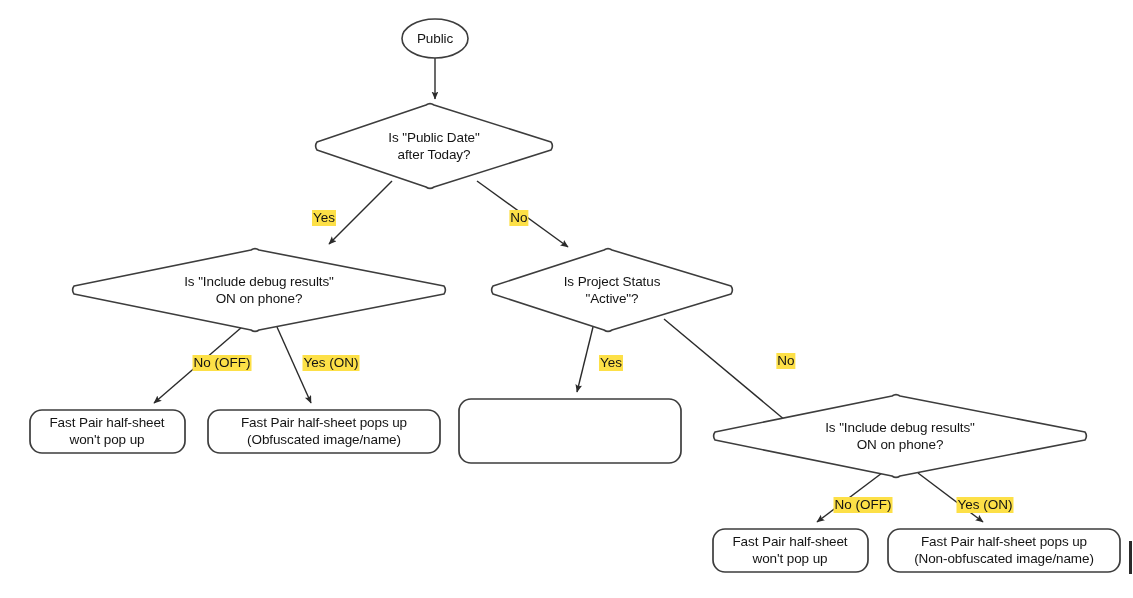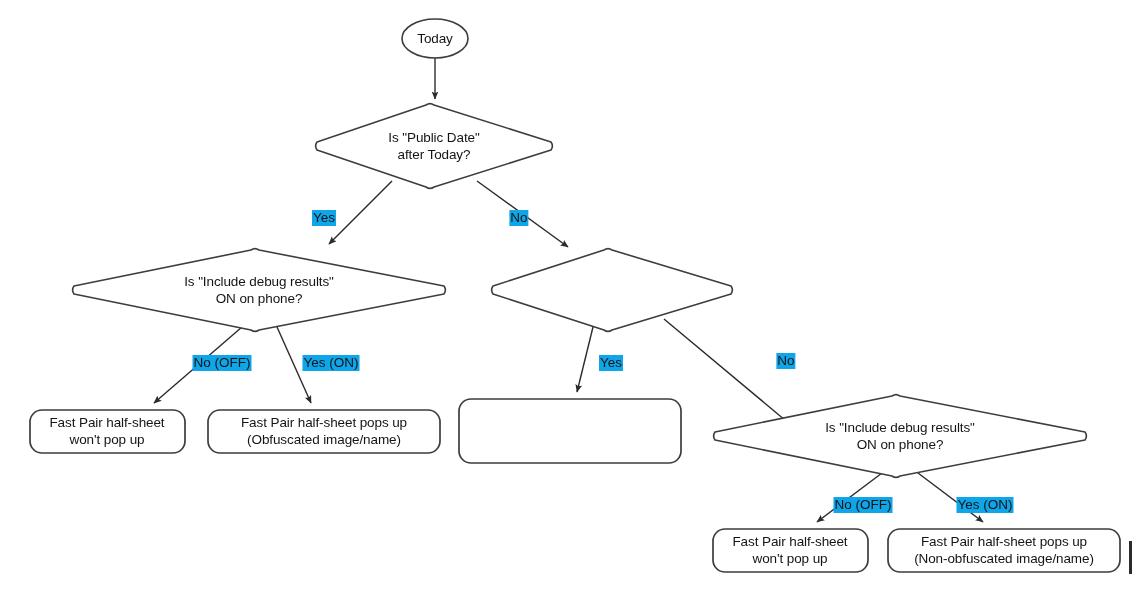--- a/index.html
+++ b/index.html
@@ -54,21 +54,21 @@
     letter-spacing: -0.1px;
   }
   .edge-label {
     position: absolute;
     font-family: "Liberation Sans", sans-serif;
     font-size: 13.5px;
     line-height: 16px;
     color: #141414;
     white-space: pre;
     transform: translate(-50%, -50%);
-    background: #0ea5e9;
+    background: #fde047;
     padding: 0 1px;
   }
   .start-label {
     font-size: 13.5px;
   }
   .edge-artifact {
     position: absolute;
     background: #2b2b2b;
   }
 </style>
@@ -109,28 +109,30 @@
       <path class="node-shape" d="M 900 396 L 1085 432 A 7 7 0 0 1 1085 440 L 900 476 A 7 7 0 0 1 892 476 L 715 440 A 7 7 0 0 1 715 432 L 892 396 A 7 7 0 0 1 900 396 Z"></path>
 
       <rect class="node-shape terminator" x="30" y="410" width="155" height="43" rx="12" ry="12"></rect>
       <rect class="node-shape terminator" x="208" y="410" width="232" height="43" rx="12" ry="12"></rect>
       <rect class="node-shape terminator" x="459" y="399" width="222" height="64" rx="12" ry="12"></rect>
       <rect class="node-shape terminator" x="713" y="529" width="155" height="43" rx="12" ry="12"></rect>
       <rect class="node-shape terminator" x="888" y="529" width="232" height="43" rx="12" ry="12"></rect>
     </g>
   </svg>
 
-  <div class="node-label start-label" style="left:435px; top:39px;">Today</div>
+  <div class="node-label start-label" style="left:435px; top:39px;">Public</div>
 
   <div class="node-label" style="left:434px; top:146px;">Is "Public Date"
 after Today?</div>
 
   <div class="node-label" style="left:259px; top:290px;">Is "Include debug results"
 ON on phone?</div>
 
+  <div class="node-label" style="left:612px; top:290px;">Is Project Status
+"Active"?</div>
 
   <div class="node-label" style="left:900px; top:436px;">Is "Include debug results"
 ON on phone?</div>
 
   <div class="node-label" style="left:107px; top:431px;">Fast Pair half-sheet
 won't pop up</div>
 
   <div class="node-label" style="left:324px; top:431px;">Fast Pair half-sheet pops up
 (Obfuscated image/name)</div>
 

